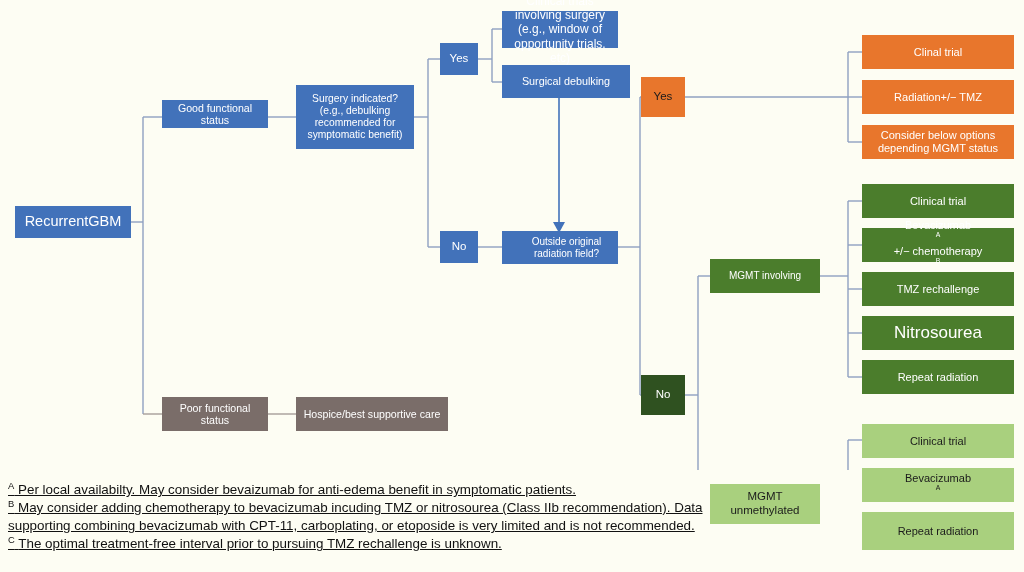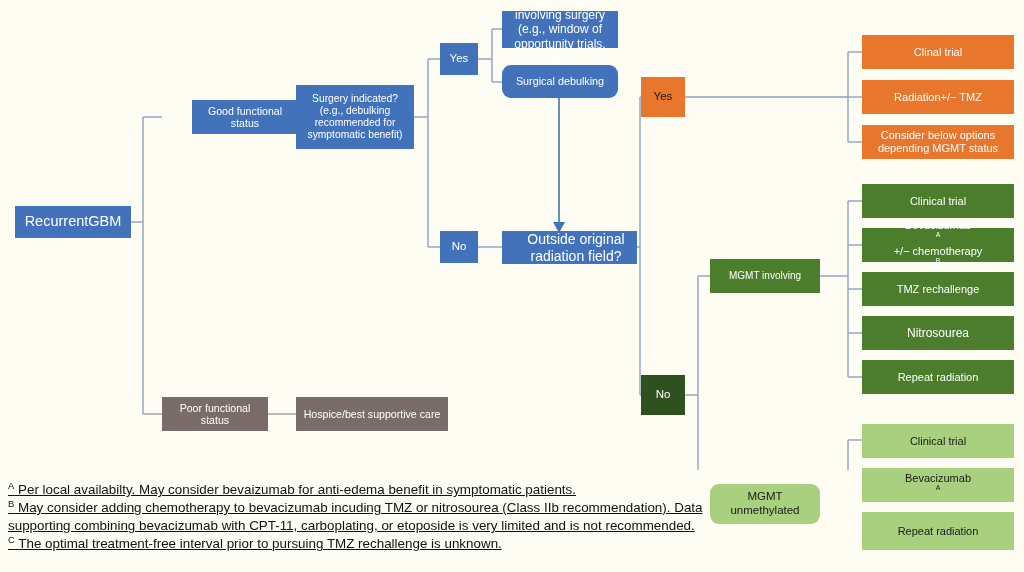--- a/index.html
+++ b/index.html
@@ -139,45 +139,45 @@
     <line x1="848" y1="440" x2="848" y2="527"></line>
     <line x1="848" y1="440" x2="862" y2="440"></line>
     <line x1="848" y1="484" x2="862" y2="484"></line>
     <line x1="848" y1="527" x2="862" y2="527"></line>
   </svg>
 
   <div class="node blue" style="left:15px; top:206px; width:116px; height:32px; font-size:14.5px;">
     <span>RecurrentGBM</span>
   </div>
 
-  <div class="node blue" style="left:162px; top:100px; width:106px; height:34px; font-size:10.6px;margin-left:30px;">
+  <div class="node blue" style="left:162px; top:100px; width:106px; height:28px; font-size:10.6px;">
     <span>Good functional status</span>
   </div>
 
   <div class="node blue" style="left:296px; top:85px; width:118px; height:64px; font-size:10.3px;">
     <span>Surgery indicated? (e.g., debulking recommended for symptomatic benefit)</span>
   </div>
 
   <div class="node blue" style="left:440px; top:43px; width:38px; height:32px; font-size:11.5px;">
     <span>Yes</span>
   </div>
 
   <div class="node blue" style="left:440px; top:231px; width:38px; height:32px; font-size:11.5px;">
     <span>No</span>
   </div>
 
   <div class="node blue" style="left:502px; top:11px; width:116px; height:37px; font-size:12px;">
     <span>Clinical trials involving surgery (e.g., window of opportunity trials, etc)</span>
   </div>
 
-  <div class="node blue" style="left:502px; top:65px; width:116px; height:33px; font-size:10.8px;border-radius:9px;">
+  <div class="node blue" style="left:502px; top:65px; width:128px; height:33px; font-size:10.8px;">
     <span>Surgical debulking</span>
   </div>
 
-  <div class="node blue" style="left:502px; top:231px; width:135px; height:33px; font-size:14px;padding-left:16px;">
+  <div class="node blue" style="left:502px; top:231px; width:116px; height:33px; font-size:10px;padding-left:16px;">
     <span>Outside original radiation field?</span>
   </div>
 
   <div class="node orange" style="left:641px; top:77px; width:44px; height:40px; font-size:11.5px;">
     <span>Yes</span>
   </div>
 
   <div class="node dgreen2" style="left:641px; top:375px; width:44px; height:40px; font-size:11.5px;">
     <span>No</span>
   </div>
@@ -187,21 +187,21 @@
   </div>
 
   <div class="node gray" style="left:296px; top:397px; width:152px; height:34px; font-size:10.6px;">
     <span>Hospice/best supportive care</span>
   </div>
 
   <div class="node dgreen" style="left:710px; top:259px; width:110px; height:34px; font-size:10px;">
     <span>MGMT involving</span>
   </div>
 
-  <div class="node lgreen" style="left:710px; top:484px; width:110px; height:40px; font-size:11.5px;border-radius:9px;">
+  <div class="node lgreen" style="left:710px; top:484px; width:110px; height:40px; font-size:11.5px;">
     <span>MGMT unmethylated</span>
   </div>
 
   <div class="node orange-w" style="left:862px; top:35px; width:152px; height:34px; font-size:11px;">
     <span>Clinal trial</span>
   </div>
   <div class="node orange-w" style="left:862px; top:80px; width:152px; height:34px; font-size:11px;">
     <span>Radiation+/− TMZ</span>
   </div>
   <div class="node orange-w" style="left:862px; top:125px; width:152px; height:34px; font-size:11px;">
@@ -210,21 +210,21 @@
 
   <div class="node dgreen" style="left:862px; top:184px; width:152px; height:34px; font-size:11px;">
     <span>Clinical trial</span>
   </div>
   <div class="node dgreen" style="left:862px; top:228px; width:152px; height:34px; font-size:11px;">
     <span><span>Bevacizumab</span><sup class="note">A</sup><span>+/− chemotherapy</span><sup class="note">B</sup></span>
   </div>
   <div class="node dgreen" style="left:862px; top:272px; width:152px; height:34px; font-size:11px;">
     <span>TMZ rechallenge</span>
   </div>
-  <div class="node dgreen" style="left:862px; top:316px; width:152px; height:34px; font-size:12px;">
+  <div class="node dgreen" style="left:862px; top:316px; width:152px; height:34px; font-size:17px;">
     <span>Nitrosourea</span>
   </div>
   <div class="node dgreen" style="left:862px; top:360px; width:152px; height:34px; font-size:11px;">
     <span>Repeat radiation</span>
   </div>
 
   <div class="node lgreen" style="left:862px; top:424px; width:152px; height:34px; font-size:11px;">
     <span>Clinical trial</span>
   </div>
   <div class="node lgreen" style="left:862px; top:468px; width:152px; height:34px; font-size:11px;">

